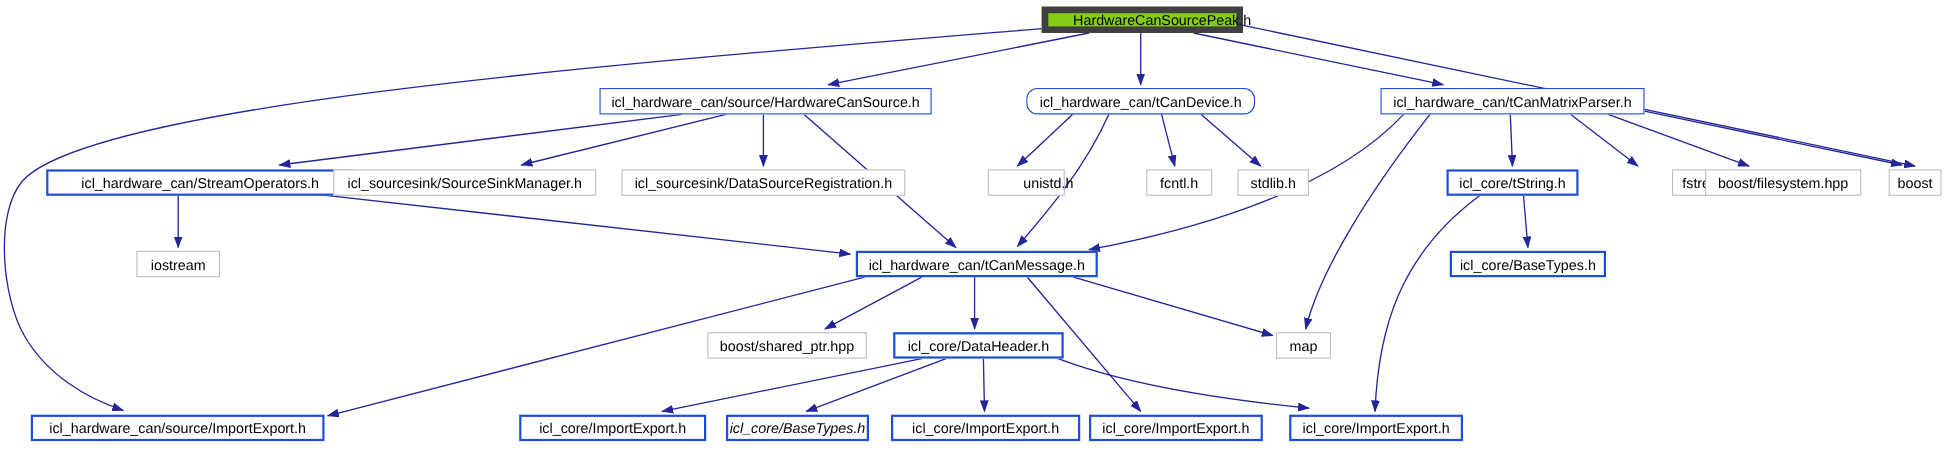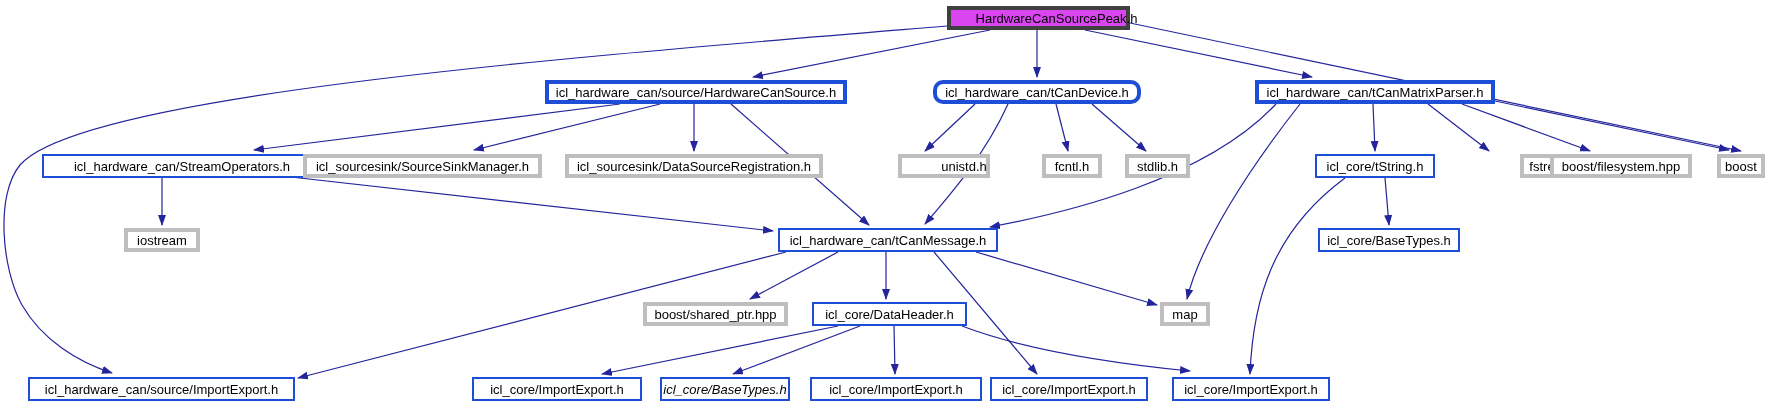--- a/index.html
+++ b/index.html
@@ -19,29 +19,29 @@
   .node {
     position: absolute;
     display: flex;
     align-items: center;
     justify-content: center;
     box-sizing: border-box;
     font-size: 13px;
     line-height: 1;
     color: #000000;
     background: #ffffff;
-    border: 4px solid #1d4ed8;
+    border: 1px solid #1d4ed8;
     white-space: nowrap;
     cursor: pointer;
   }
   .node.ext { border-color: #bebebe; cursor: default; }
   .node.bold { border-width: 2px; }
   .node.root {
-    background: #d946ef;
-    border: 4px solid #404040;
+    background: #84cc16;
+    border: 6px solid #404040;
     cursor: default;
     padding-left: 36px;
   }
 </style>
 </head>
 <body>
 
 <div class="graph">
   <svg viewBox="0 0 1780 411" xmlns="http://www.w3.org/2000/svg">
     <defs>
@@ -85,21 +85,21 @@
       </g>
   </svg>
   <div>
       <div class="node root bold" style="left: 947px; top: 6px; width: 183px; height: 24px;">HardwareCanSourcePeak.h</div>
       <div class="node doc" style="left: 545px; top: 80px; width: 302px; height: 24px;">icl_hardware_can/source/HardwareCanSource.h</div>
       <div class="node doc" style="left: 933px; top: 80px; width: 208px; height: 24px; border-radius: 10px;">icl_hardware_can/tCanDevice.h</div>
       <div class="node doc" style="left: 1255px; top: 80px; width: 240px; height: 24px;">icl_hardware_can/tCanMatrixParser.h</div>
       <div class="node doc bold" style="left: 42px; top: 154px; width: 280px; height: 24px;">icl_hardware_can/StreamOperators.h</div>
       <div class="node ext" style="left: 303px; top: 154px; width: 239px; height: 24px;">icl_sourcesink/SourceSinkManager.h</div>
       <div class="node ext" style="left: 565px; top: 154px; width: 258px; height: 24px;">icl_sourcesink/DataSourceRegistration.h</div>
-      <div class="node ext" style="left: 898px; top: 154px; width: 92px; height: 24px; padding-left: 40px;">unistd.h</div>
+      <div class="node ext" style="left: 898px; top: 154px; width: 70px; height: 24px; padding-left: 40px;">unistd.h</div>
       <div class="node ext" style="left: 1042px; top: 154px; width: 60px; height: 24px;">fcntl.h</div>
       <div class="node ext" style="left: 1125px; top: 154px; width: 65px; height: 24px;">stdlib.h</div>
       <div class="node doc bold" style="left: 1315px; top: 154px; width: 120px; height: 24px;">icl_core/tString.h</div>
       <div class="node ext" style="left: 1520px; top: 154px; width: 62px; height: 24px; text-align: right;">fstream</div>
       <div class="node ext" style="left: 1550px; top: 154px; width: 142px; height: 24px;">boost/filesystem.hpp</div>
       <div class="node ext" style="left: 1717px; top: 154px; width: 48px; height: 24px;">boost</div>
       <div class="node ext" style="left: 124px; top: 228px; width: 76px; height: 24px;">iostream</div>
       <div class="node doc bold" style="left: 778px; top: 228px; width: 220px; height: 24px;">icl_hardware_can/tCanMessage.h</div>
       <div class="node doc bold" style="left: 1318px; top: 228px; width: 142px; height: 24px;">icl_core/BaseTypes.h</div>
       <div class="node ext" style="left: 643px; top: 302px; width: 145px; height: 24px;">boost/shared_ptr.hpp</div>

